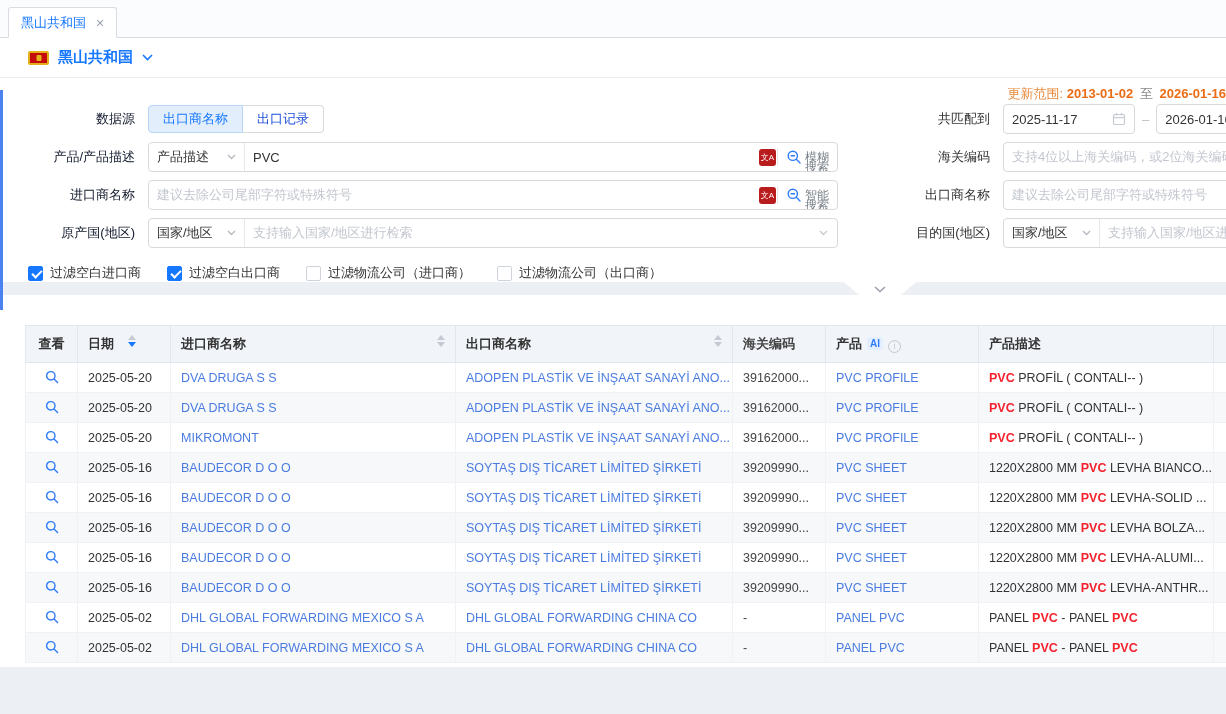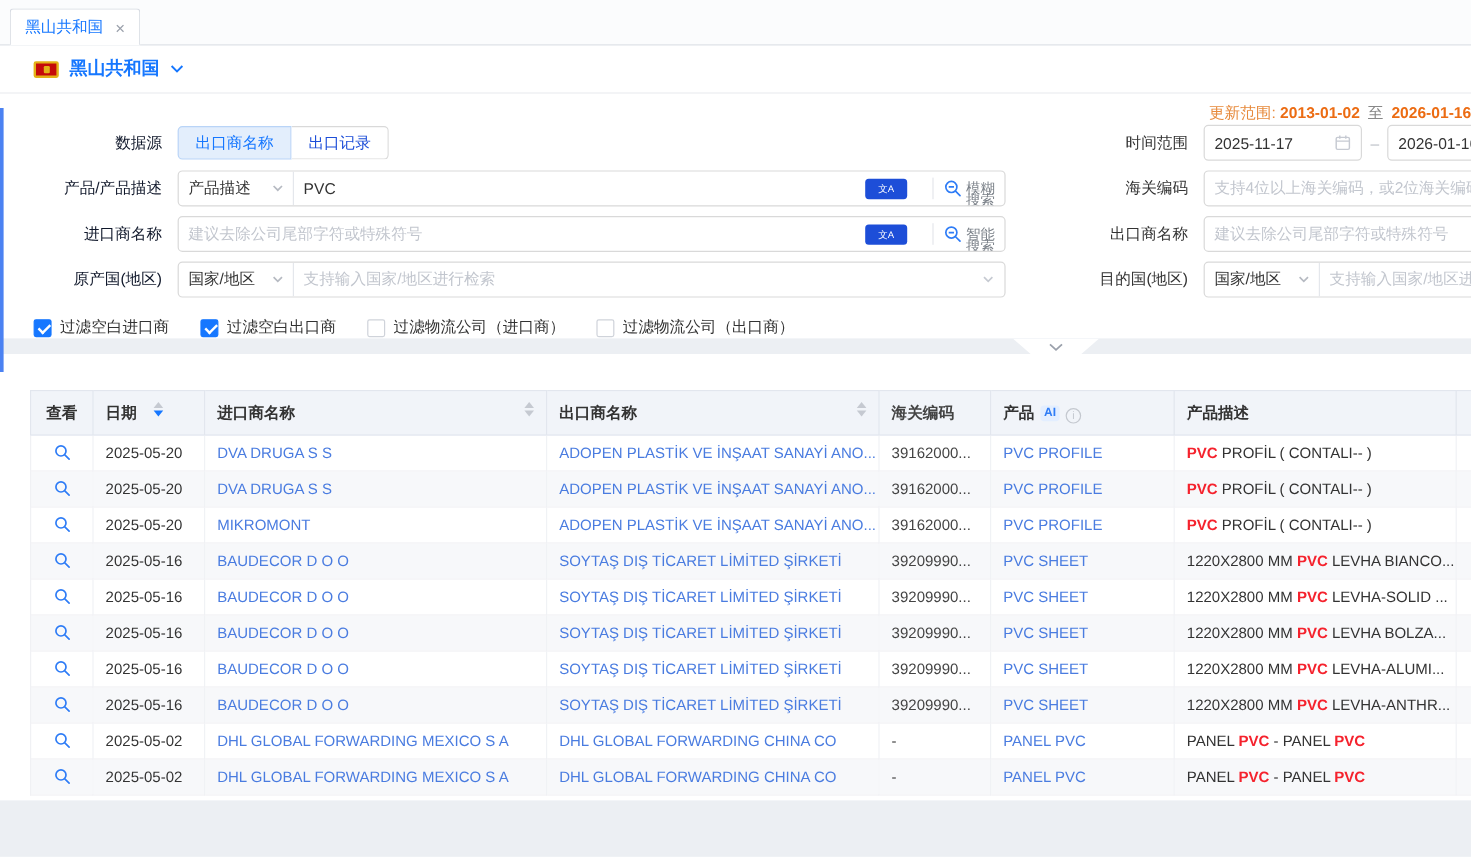--- a/index.html
+++ b/index.html
@@ -51,22 +51,22 @@
            align-items:center; padding:0 8px; gap:6px; background:#fff;}
   .datebox .dval{flex:1; color:#333;}
   .range-sep{margin:0 7px; color:#b9bdc5;}
 
   .compound{height:30px; border:1px solid var(--border); border-radius:4px; display:flex; align-items:center;
             width:100%; background:#fff; overflow:hidden;}
   .csel{width:96px; flex:none; display:flex; align-items:center; justify-content:space-between; padding:0 8px;
         height:100%; border-right:1px solid #e4e7ec; cursor:pointer; color:#333;}
   .cinput{flex:1; padding:0 8px; color:#333; overflow:hidden; white-space:nowrap;}
   .cinput.ph{color:var(--ph);}
-  .trans-icon{width:35px; height:17px; flex:none; background:#1d4ed8; border-radius:3px; color:#fff;
-              font-size:8px; display:flex; align-items:center; justify-content:center; margin-right:21px; cursor:pointer;}
+  .trans-icon{width:17px; height:17px; flex:none; background:#b91c1c; border-radius:3px; color:#fff;
+              font-size:8px; display:flex; align-items:center; justify-content:center; margin-right:1px; cursor:pointer;}
   .vdiv{width:1px; height:18px; background:#e4e7ec; flex:none;}
   .search-btn{flex:none; display:flex; align-items:center; gap:3px; padding:0 8px; height:100%; cursor:pointer;}
   .search-txt{font-size:12px; line-height:10px; color:#7a8088; white-space:pre-line;margin-top:10px;}
   .tail-chevron{margin:0 9px 0 auto; flex:none;}
 
   .simple-input{height:30px; width:100%; border:1px solid var(--border); border-radius:4px; display:flex;
                 align-items:center; padding:0 8px; color:var(--ph); background:#fff; white-space:nowrap; overflow:hidden;}
 
   .cb-row{display:flex; align-items:center; gap:26px; margin:16px 0 0 28px; font-family:Liberation Mono, monospace;}
   .cb{display:flex; align-items:center; gap:7px; cursor:pointer;}
@@ -142,21 +142,21 @@
 
       <div class="frow">
         <div class="flabel">数据源</div>
         <div class="fgap"></div>
         <div class="fctl">
           <div class="seg">
             <button class="seg-btn active">出口商名称</button>
             <button class="seg-btn">出口记录</button>
           </div>
         </div>
-        <div class="frlabel">时间范围</div>
+        <div class="frlabel">共匹配到</div>
         <div class="fgap"></div>
         <div class="frctl">
           <div class="datebox">
             <span class="dval">2025-11-17</span>
             <svg width="14" height="14" viewBox="0 0 14 14">
                 <rect x="1.5" y="2.5" width="11" height="10" rx="1.2" fill="none" stroke="#c6cad2" stroke-width="1.2"></rect>
                 <line x1="1.5" y1="5.6" x2="12.5" y2="5.6" stroke="#c6cad2" stroke-width="1.2"></line>
                 <line x1="4.5" y1="1" x2="4.5" y2="3.6" stroke="#c6cad2" stroke-width="1.2"></line>
                 <line x1="9.5" y1="1" x2="9.5" y2="3.6" stroke="#c6cad2" stroke-width="1.2"></line>
               </svg>

